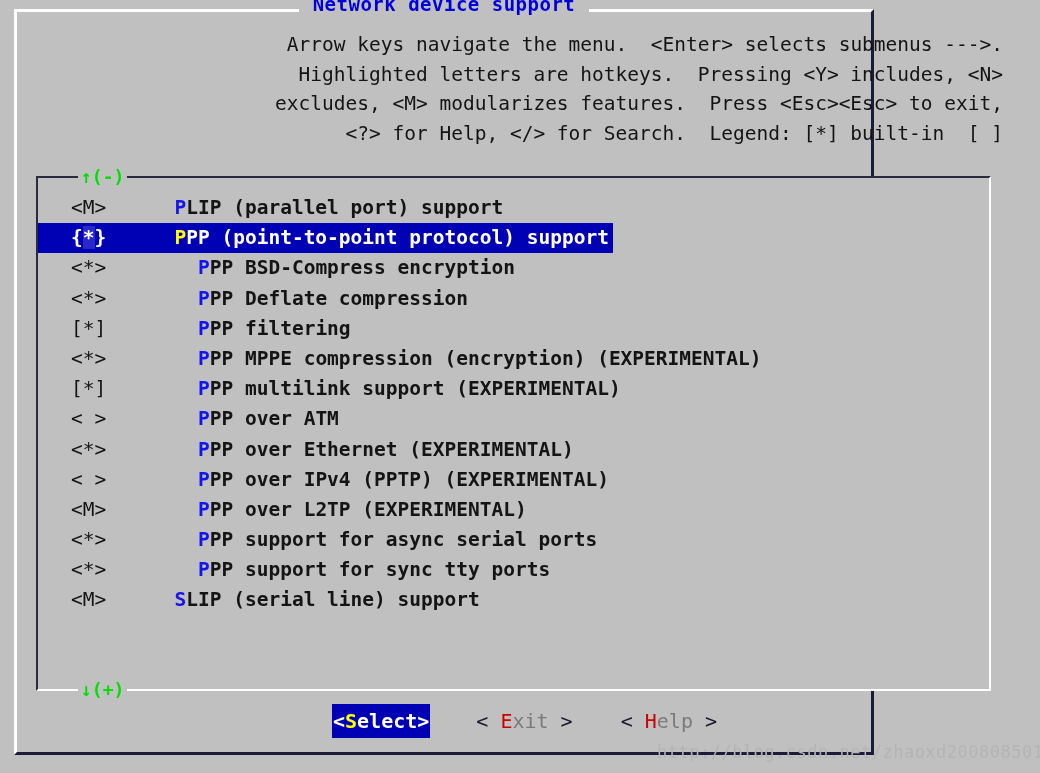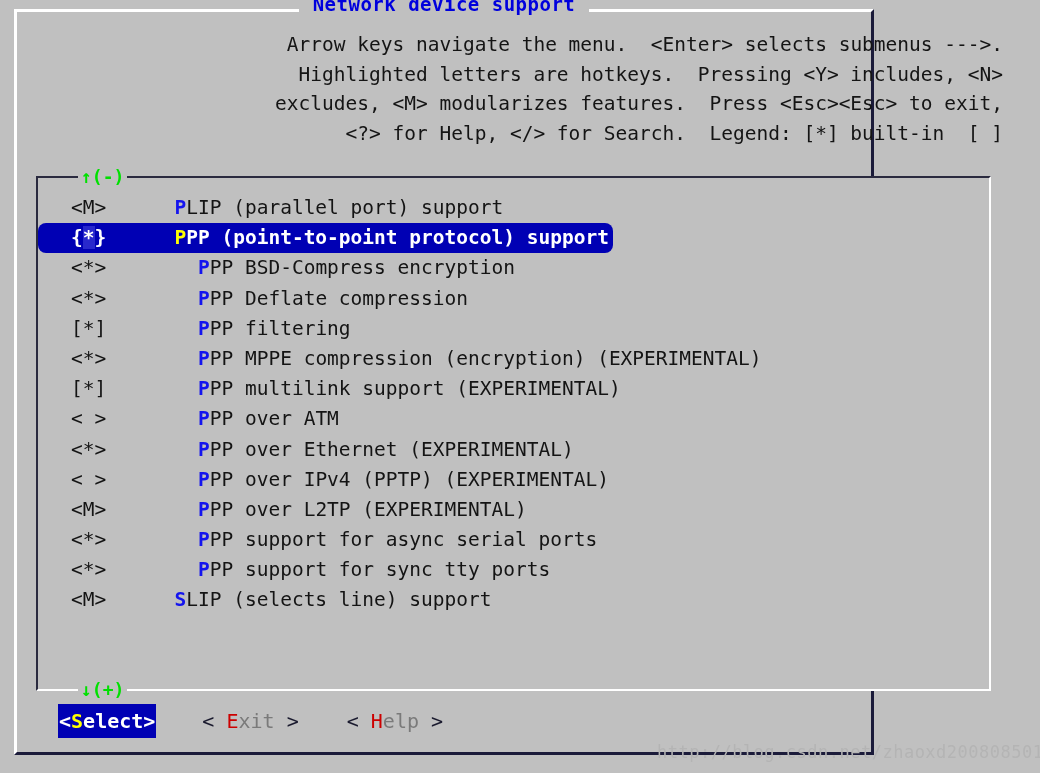--- a/index.html
+++ b/index.html
@@ -103,47 +103,47 @@
     height: 30.2px;
     line-height: 30.2px;
     white-space: pre;
     font-size: 19.5px;
     color: #141414;
     padding-left: 33px;
   }
   .row .mark { display: inline-block; width: 80px; }
   .row .gap  { display: inline-block; }
   .row .hot  { color: #1414ee; font-weight: bold; }
-  .row .label{ color: #141414; }
+  .row .label{ color: #141414; font-weight: bold; }
 
   
   .row.selected {
     color: #ffffff;
     padding-left: 0;
   }
   .row.selected .hl {
     display: inline-block;
     background: #0000b4;
     color: #ffffff;
     font-weight: bold;
     padding-left: 33px;
     padding-right: 4px;
-    border-radius: 8px;
   }
   .row.selected .hot { color: #ffff00; font-weight: bold; }
   .row.selected .label { color: #ffffff; font-weight: bold; }
   .row.selected .cursor { background: #2828cc; color: #ffffff; }
 
   
   #buttonbar {
     position: absolute;
-    left: 19px;
+    left: 31px;
     top: 686px;
     width: 955px;
     height: 50px;
+    text-align: center;
   }
   .btn {
     display: inline-block;
     font-size: 20px;
     line-height: 34px;
     white-space: pre;
     color: #7a7a7a;
     margin: 6px 22px 0 22px;
     padding: 0 2px;
   }
@@ -190,21 +190,21 @@
         <div class="row"><span class="mark">&lt;*&gt;</span><span class="gap">    </span><span class="hot">P</span><span class="label">PP Deflate compression</span></div>
         <div class="row"><span class="mark">[*]</span><span class="gap">    </span><span class="hot">P</span><span class="label">PP filtering</span></div>
         <div class="row"><span class="mark">&lt;*&gt;</span><span class="gap">    </span><span class="hot">P</span><span class="label">PP MPPE compression (encryption) (EXPERIMENTAL)</span></div>
         <div class="row"><span class="mark">[*]</span><span class="gap">    </span><span class="hot">P</span><span class="label">PP multilink support (EXPERIMENTAL)</span></div>
         <div class="row"><span class="mark">&lt; &gt;</span><span class="gap">    </span><span class="hot">P</span><span class="label">PP over ATM</span></div>
         <div class="row"><span class="mark">&lt;*&gt;</span><span class="gap">    </span><span class="hot">P</span><span class="label">PP over Ethernet (EXPERIMENTAL)</span></div>
         <div class="row"><span class="mark">&lt; &gt;</span><span class="gap">    </span><span class="hot">P</span><span class="label">PP over IPv4 (PPTP) (EXPERIMENTAL)</span></div>
         <div class="row"><span class="mark">&lt;M&gt;</span><span class="gap">    </span><span class="hot">P</span><span class="label">PP over L2TP (EXPERIMENTAL)</span></div>
         <div class="row"><span class="mark">&lt;*&gt;</span><span class="gap">    </span><span class="hot">P</span><span class="label">PP support for async serial ports</span></div>
         <div class="row"><span class="mark">&lt;*&gt;</span><span class="gap">    </span><span class="hot">P</span><span class="label">PP support for sync tty ports</span></div>
-        <div class="row"><span class="mark">&lt;M&gt;</span><span class="gap">  </span><span class="hot">S</span><span class="label">LIP (selects line) support</span></div>
+        <div class="row"><span class="mark">&lt;M&gt;</span><span class="gap">  </span><span class="hot">S</span><span class="label">LIP (serial line) support</span></div>
       </div>
     <div class="scroll-ind" id="scroll-down">↓(+)</div>
   </div>
 
   <div id="buttonbar"><span class="btn active"><span class="bracket">&lt;</span><span class="bhot">S</span><span>elect</span><span class="bracket">&gt;</span></span><span class="btn"><span class="bracket">&lt; </span><span class="bhot">E</span><span>xit</span><span class="bracket"> &gt;</span></span><span class="btn"><span class="bracket">&lt; </span><span class="bhot">H</span><span>elp</span><span class="bracket"> &gt;</span></span></div>
 
   <div id="watermark">http://blog.csdn.net/zhaoxd200808501</div>
 
 </div>
 

